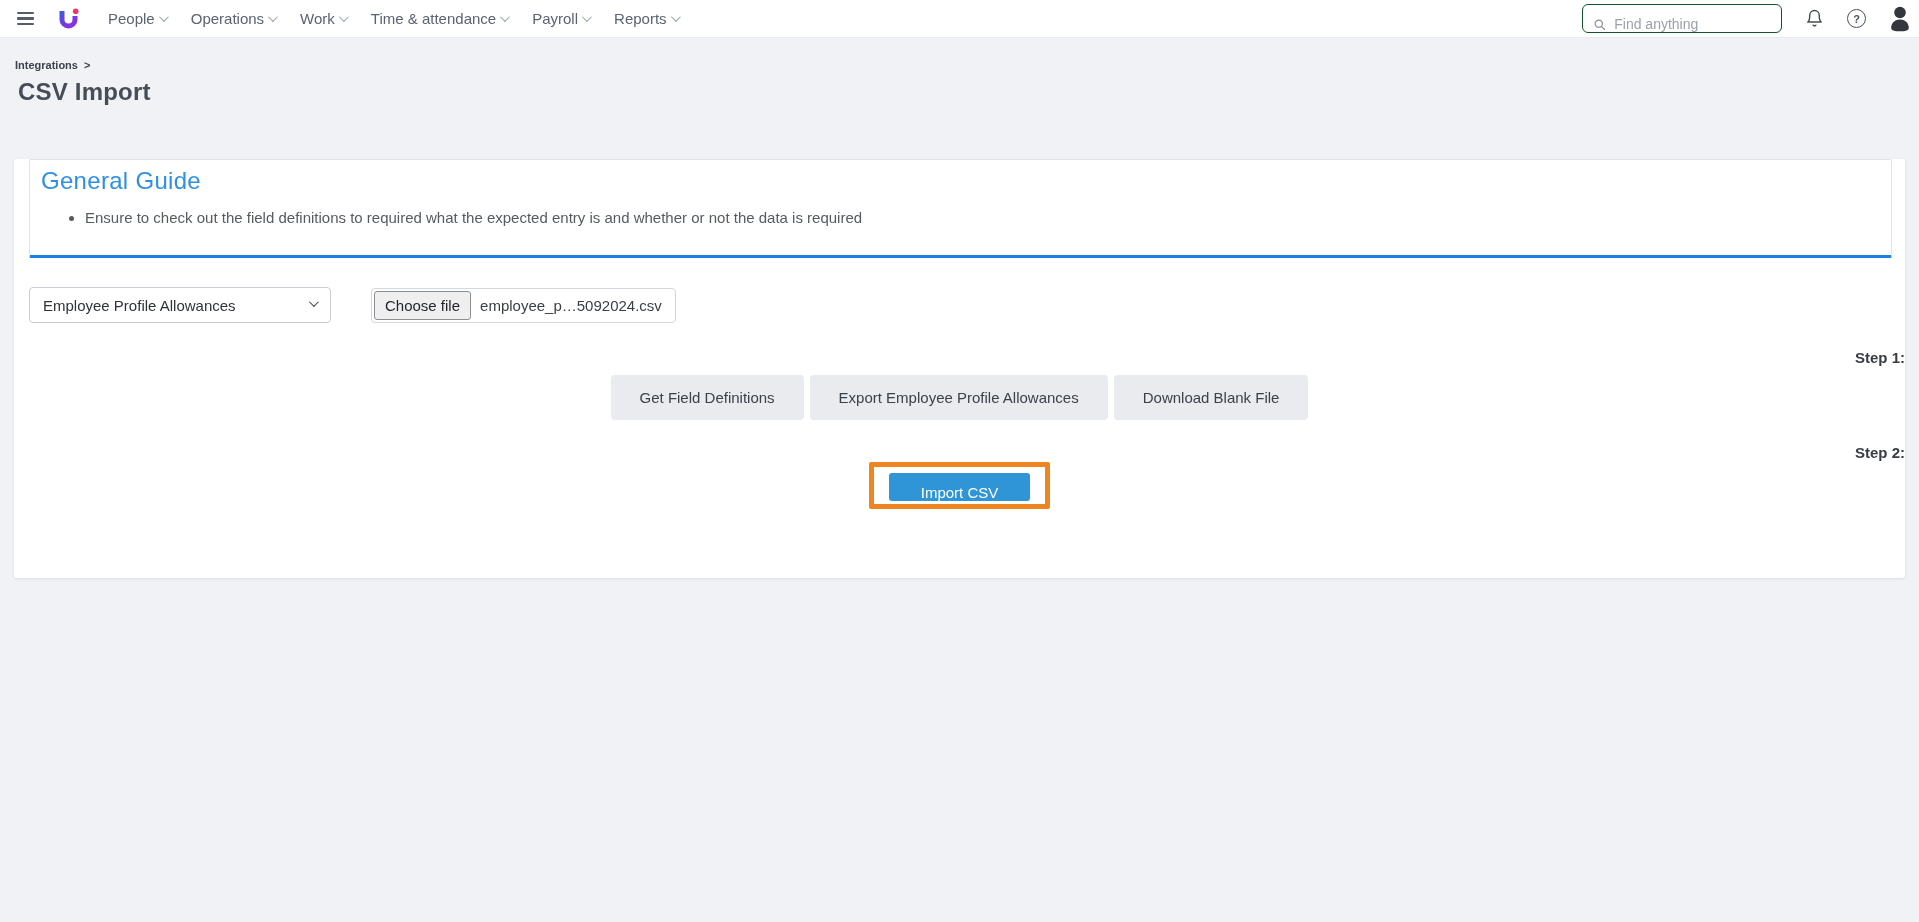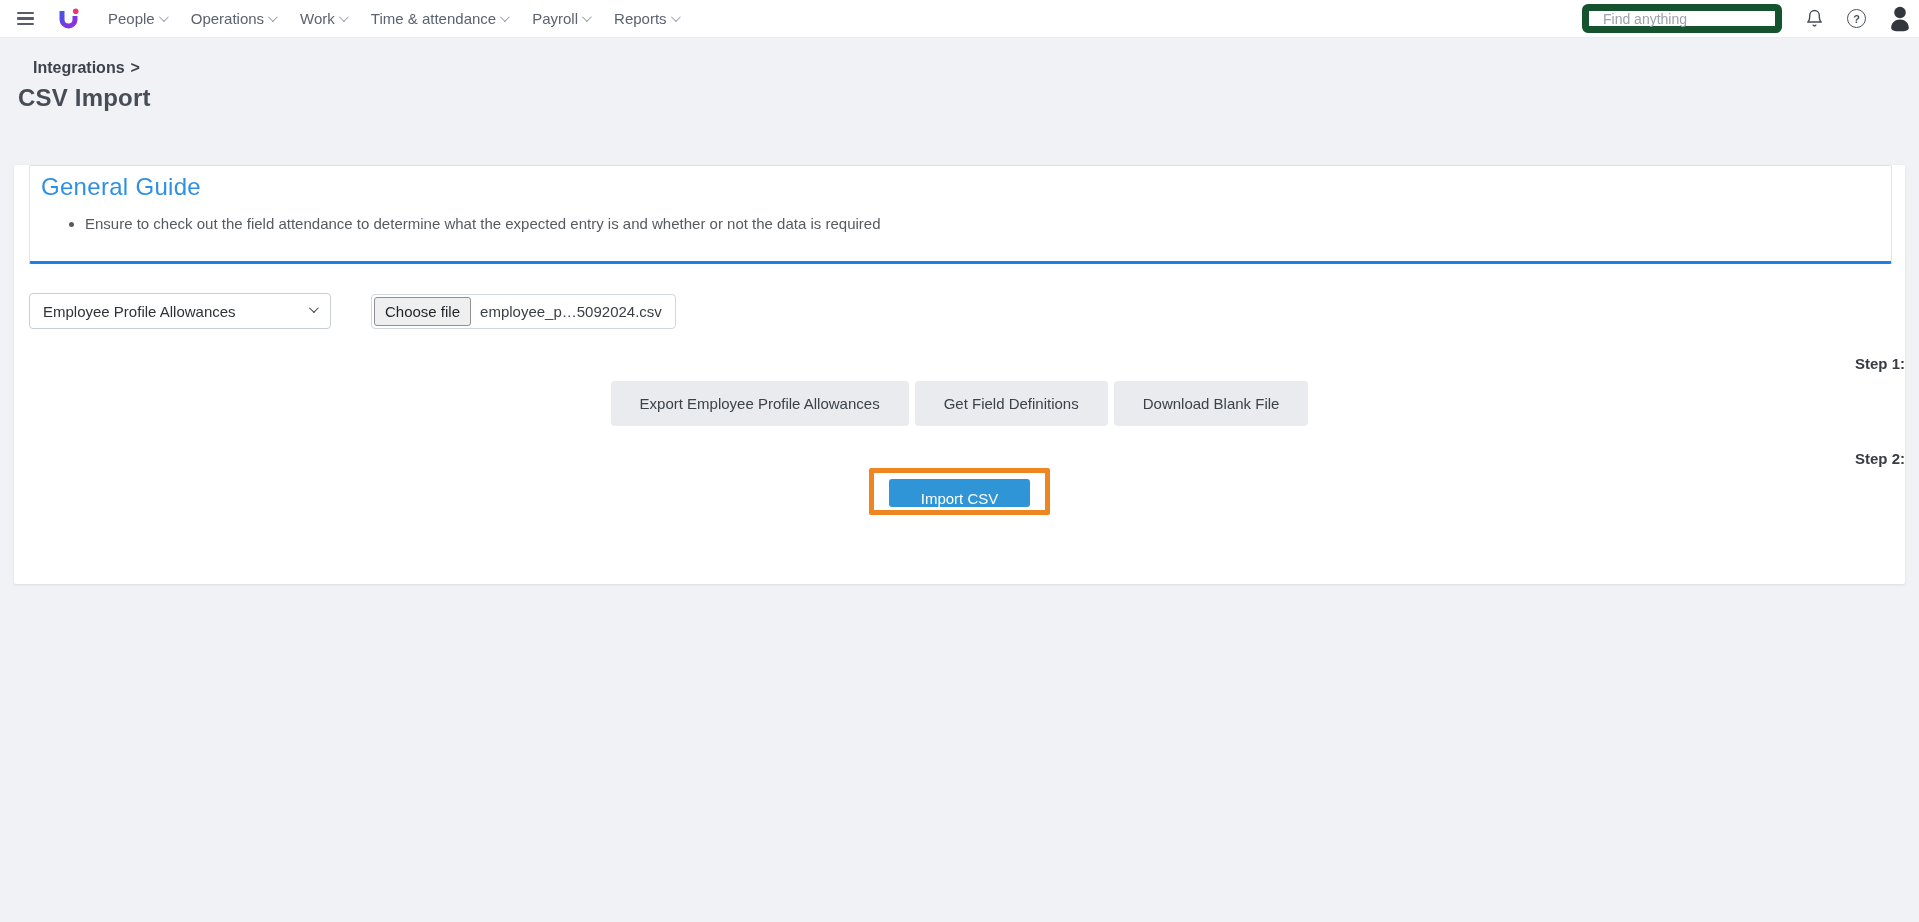--- a/index.html
+++ b/index.html
@@ -31,44 +31,44 @@
   }
   .chev {
     width: 7px; height: 7px;
     border-right: 1.6px solid #98a1ac;
     border-bottom: 1.6px solid #98a1ac;
     transform: rotate(45deg) translateY(-2px);
   }
   .topbar-right { margin-left: auto; display: flex; align-items: center; gap: 23px; }
   .search-box {
     width: 200px; height: 29px;
-    border: 7px solid #14532d; border-radius: 6px;
-    display: flex; align-items: center;
-    padding: 0 8px 0 10px; background: #fff; flex-direction: column;
+    border: 1px solid #14532d; border-radius: 6px;
+    display: flex; align-items: flex-end;
+    padding: 0 8px 0 10px; background: #fff;
   }
   .search-box input {
     border: none; outline: none; width: 100%;
     font-size: 14px; color: #454b54; margin-left: 8px;
     font-family: "Liberation Sans", sans-serif;
     background: transparent;
   }
   .search-box input::placeholder { color: #9aa2ab; }
   .icon-btn { display: flex; align-items: center; justify-content: center; cursor: pointer; }
   .help-circle {
     width: 19px; height: 19px; border-radius: 50%;
     border: 1.6px solid #4a505a;
     display: flex; align-items: center; justify-content: center;
     font-size: 11px; font-weight: 700; color: #4a505a;
   }
 
   
   .breadcrumb-row {
     padding: 21px 0 0 15px;
-    font-size: 16px; font-weight: 700; color: #3d424b;
-    display: flex; gap: 6px; align-items: center; margin-left: 18px;
+    font-size: 11px; font-weight: 700; color: #3d424b;
+    display: flex; gap: 6px; align-items: center;
   }
   .breadcrumb-row .crumb { cursor: pointer; }
   .page-title {
     margin: 7px 0 0 18px;
     font-size: 24px; font-weight: 700; color: #474d57;
     letter-spacing: 0.2px;
   }
 
   
   .card {
@@ -236,42 +236,42 @@
 <div class="breadcrumb-row">
   <span class="crumb">Integrations</span>
   <span>&gt;</span>
 </div>
 <h1 class="page-title">CSV Import</h1>
 
 <section class="card">
   <div class="guide-box">
     <h2 class="guide-title">General Guide</h2>
     <ul>
-      <li>Ensure to check out the field attendance to determine what the expected entry is and whether or not the data is required</li>
+      <li>Ensure to check out the field definitions to required what the expected entry is and whether or not the data is required</li>
     </ul>
   </div>
 
   <div class="form-row">
     <div class="select-wrap">
       <select>
         <option>Employee Profile Allowances</option>
       </select>
       <i class="chev"></i>
     </div>
     <div class="file-box">
       <button class="choose-file-btn">Choose file</button>
       <span class="file-name">employee_p…5092024.csv</span>
     </div>
   </div>
 
   <div class="steps">
     <div class="step-label step1-label">Step 1:</div>
     <div class="btn-row">
+      <button class="gray-btn">Get Field Definitions</button>
       <button class="gray-btn">Export Employee Profile Allowances</button>
-      <button class="gray-btn">Get Field Definitions</button>
       <button class="gray-btn">Download Blank File</button>
     </div>
     <div class="step-label step2-label">Step 2:</div>
     <div>
       <div class="annotation-box">
         <button class="import-btn">Import CSV</button>
       </div>
     </div>
   </div>
 </section>

